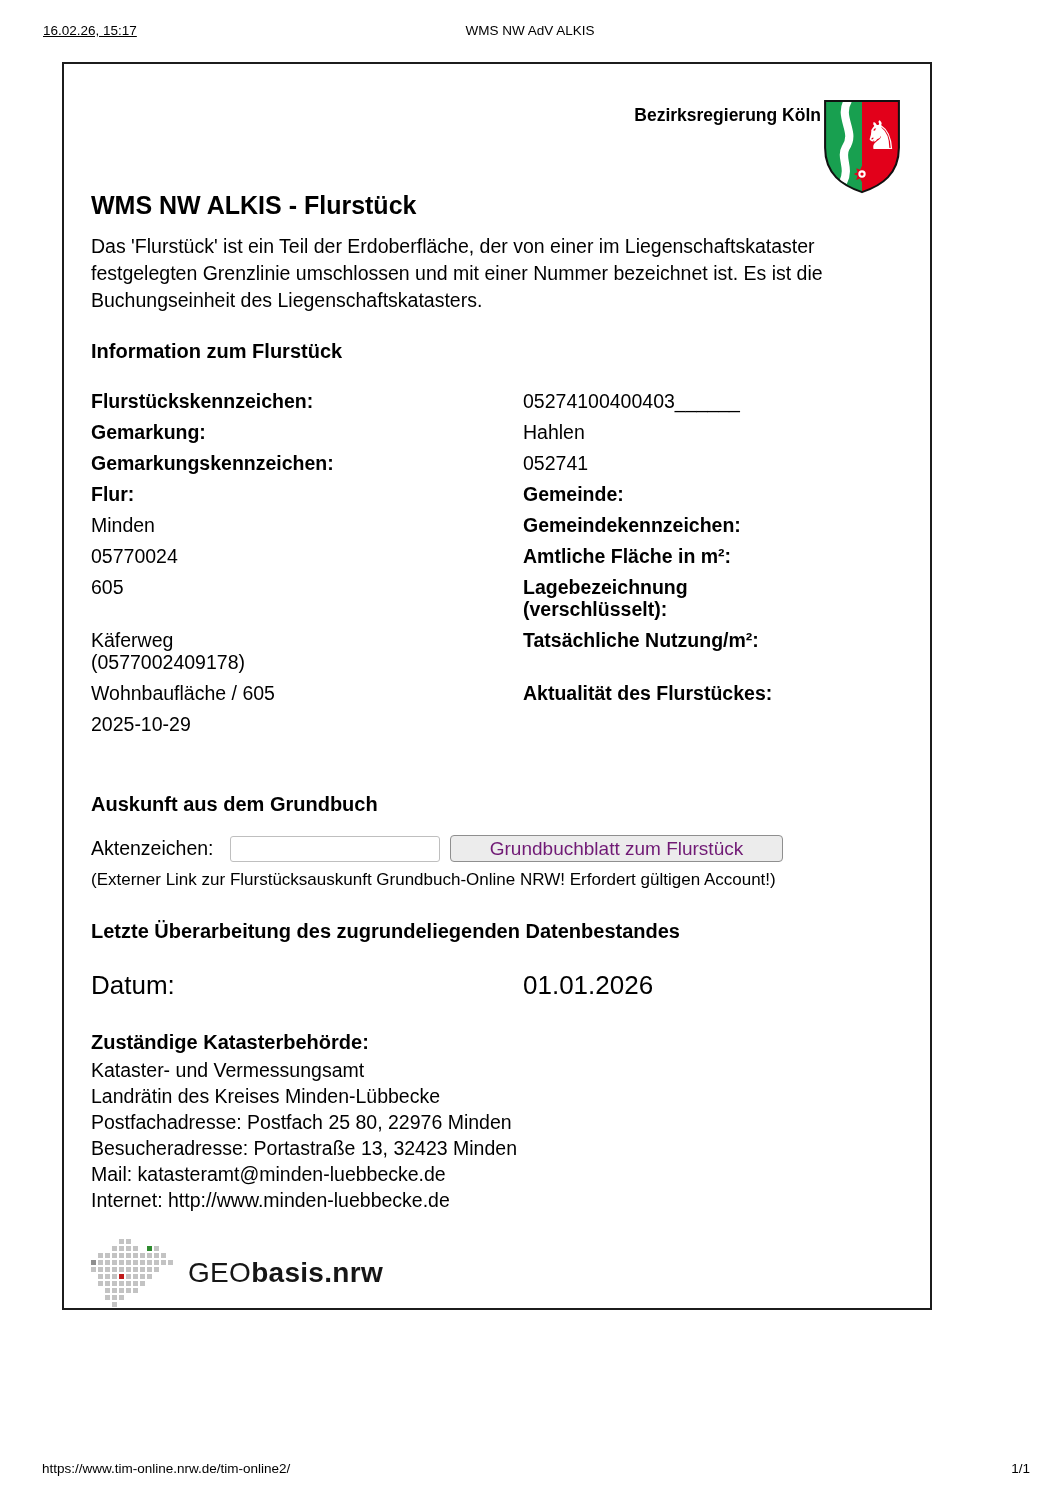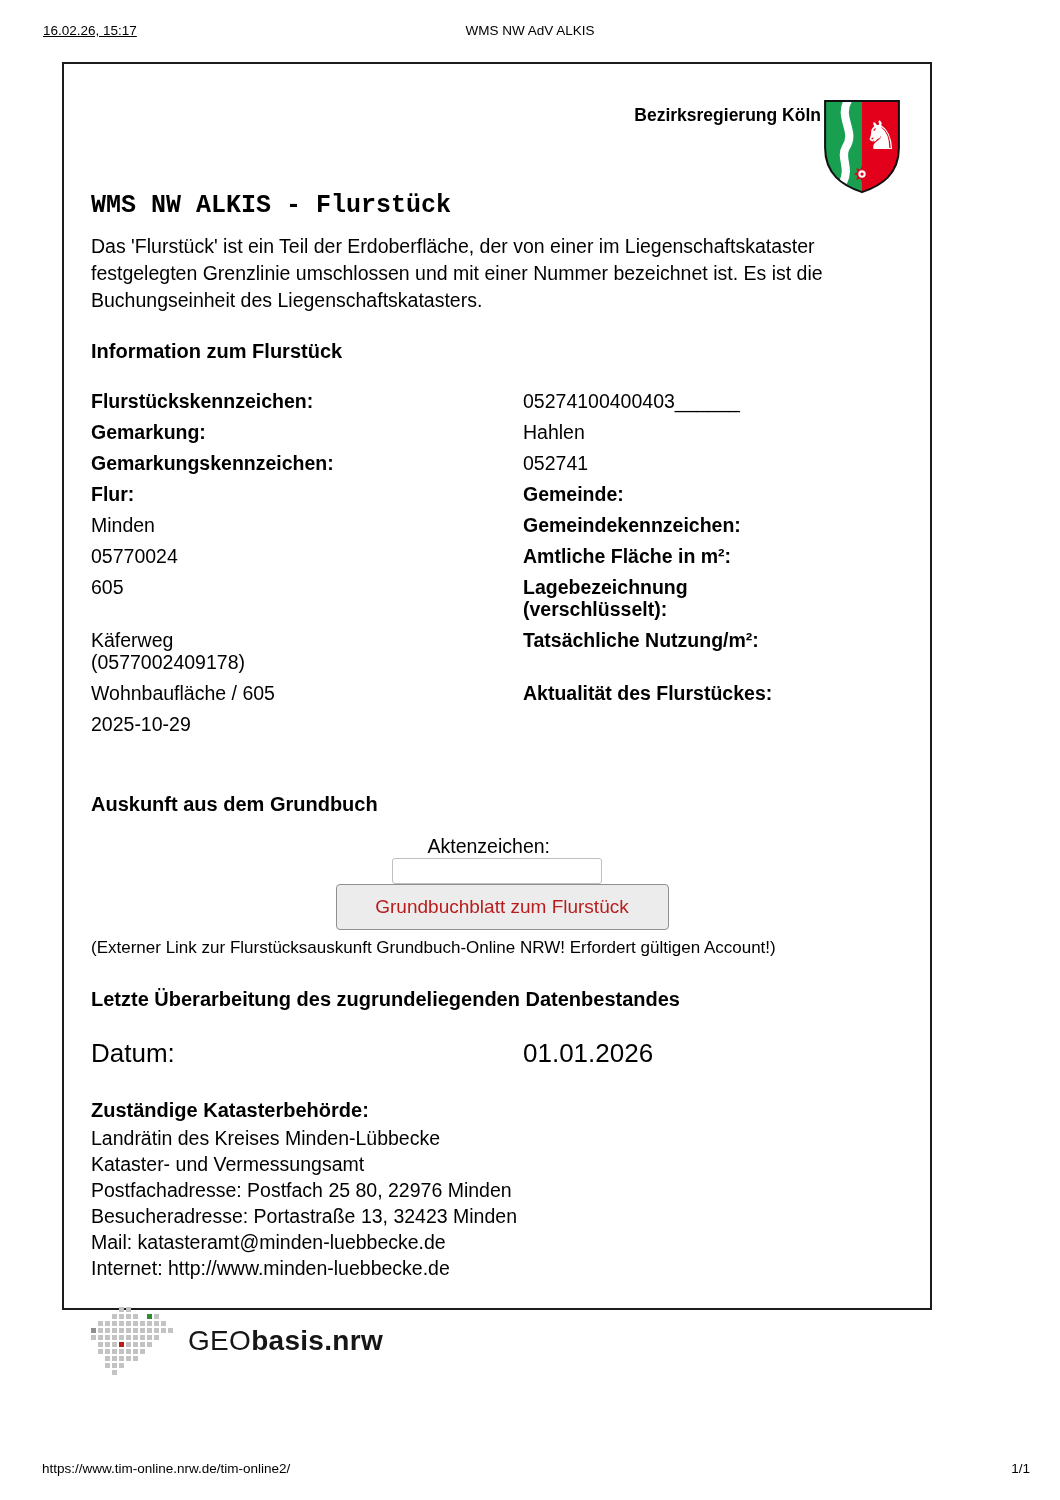--- a/index.html
+++ b/index.html
@@ -11,38 +11,38 @@
   .ph-center{flex:0 0 auto;}
   .ph-right{flex:1;}
 
   .doc{position:absolute;left:62px;top:62px;width:870px;height:1248px;border:2px solid #1c1c1c;
        box-sizing:border-box;padding:33px 27px 0 27px;}
 
   .doc-head{display:flex;justify-content:flex-end;align-items:flex-start;height:102px;}
   .agency{font-weight:bold;font-size:17.5px;margin-top:8px;}
   .crest svg{width:82px;height:100px;display:block;}
 
-  .doc-title{font-size:25px;font-weight:bold;margin:-8px 0 0 0;font-family:Liberation Mono, monospace;}
+  .doc-title{font-size:25px;font-weight:bold;margin:-8px 0 0 0;}
   .intro{font-size:19.5px;line-height:27px;margin:13px 0 0 0;width:816px;}
 
   h2{font-size:20px;font-weight:bold;margin:0;}
   .h-info{margin-top:26px;}
 
   .info-table{margin-top:27px;display:grid;grid-template-columns:432px 1fr;row-gap:9px;
               font-size:19.5px;line-height:22px;}
   .info-table .label{font-weight:bold;white-space:pre-line;}
   .info-table .value{white-space:pre-line;}
 
   .h-gb{margin-top:58px;}
-  .akt-row{margin-top:19px;display:flex;align-items:center;font-size:19.5px;flex-direction:column;}
+  .akt-row{margin-top:19px;display:flex;align-items:center;font-size:19.5px;}
   .akt-row label{width:139px;flex:0 0 auto;}
   .akt-input{width:200px;height:24px;border:1px solid #bfbfbf;border-radius:3px;
              font-size:16px;padding:0 4px;font-family:inherit;}
-  .gb-btn{margin-left:10px;height:46px;width:333px;background:#ececec;border:1px solid #8f8f8f;
-          border-radius:4px;font-size:19px;font-family:inherit;color:#b91c1c;cursor:pointer;}
+  .gb-btn{margin-left:10px;height:27px;width:333px;background:#ececec;border:1px solid #8f8f8f;
+          border-radius:4px;font-size:19px;font-family:inherit;color:#701a75;cursor:pointer;}
   .note{font-size:17px;margin:8px 0 8px 0;}
 
   .h-rev{margin-top:30px;}
   .datum-row{margin-top:27px;display:grid;grid-template-columns:432px 1fr;font-size:26px;}
 
   .h-auth{margin-top:30px;}
   .auth-lines{font-size:19.5px;line-height:26px;margin-top:3px;}
 
   .logo{margin-top:26px;display:flex;align-items:center;gap:15px;}
   .dotmap{display:grid;grid-template-columns:repeat(12,5px);gap:2px;}
@@ -132,22 +132,22 @@
     <h2 class="h-rev">Letzte Überarbeitung des zugrundeliegenden Datenbestandes</h2>
 
     <div class="datum-row">
       <span>Datum:</span>
       <span>01.01.2026</span>
     </div>
 
     <h2 class="h-auth">Zuständige Katasterbehörde:</h2>
 
     <div class="auth-lines" id="authority-lines">
+        <div>Kataster- und Vermessungsamt</div>
         <div>Landrätin des Kreises Minden-Lübbecke</div>
-        <div>Kataster- und Vermessungsamt</div>
         <div>Postfachadresse: Postfach 25 80, 22976 Minden</div>
         <div>Besucheradresse: Portastraße 13, 32423 Minden</div>
         <div>Mail: katasteramt@minden-luebbecke.de</div>
         <div>Internet: http://www.minden-luebbecke.de</div>
       </div>
 
     <div class="logo">
       <div class="dotmap" id="dotmap">
           <span></span>
           <span></span>

